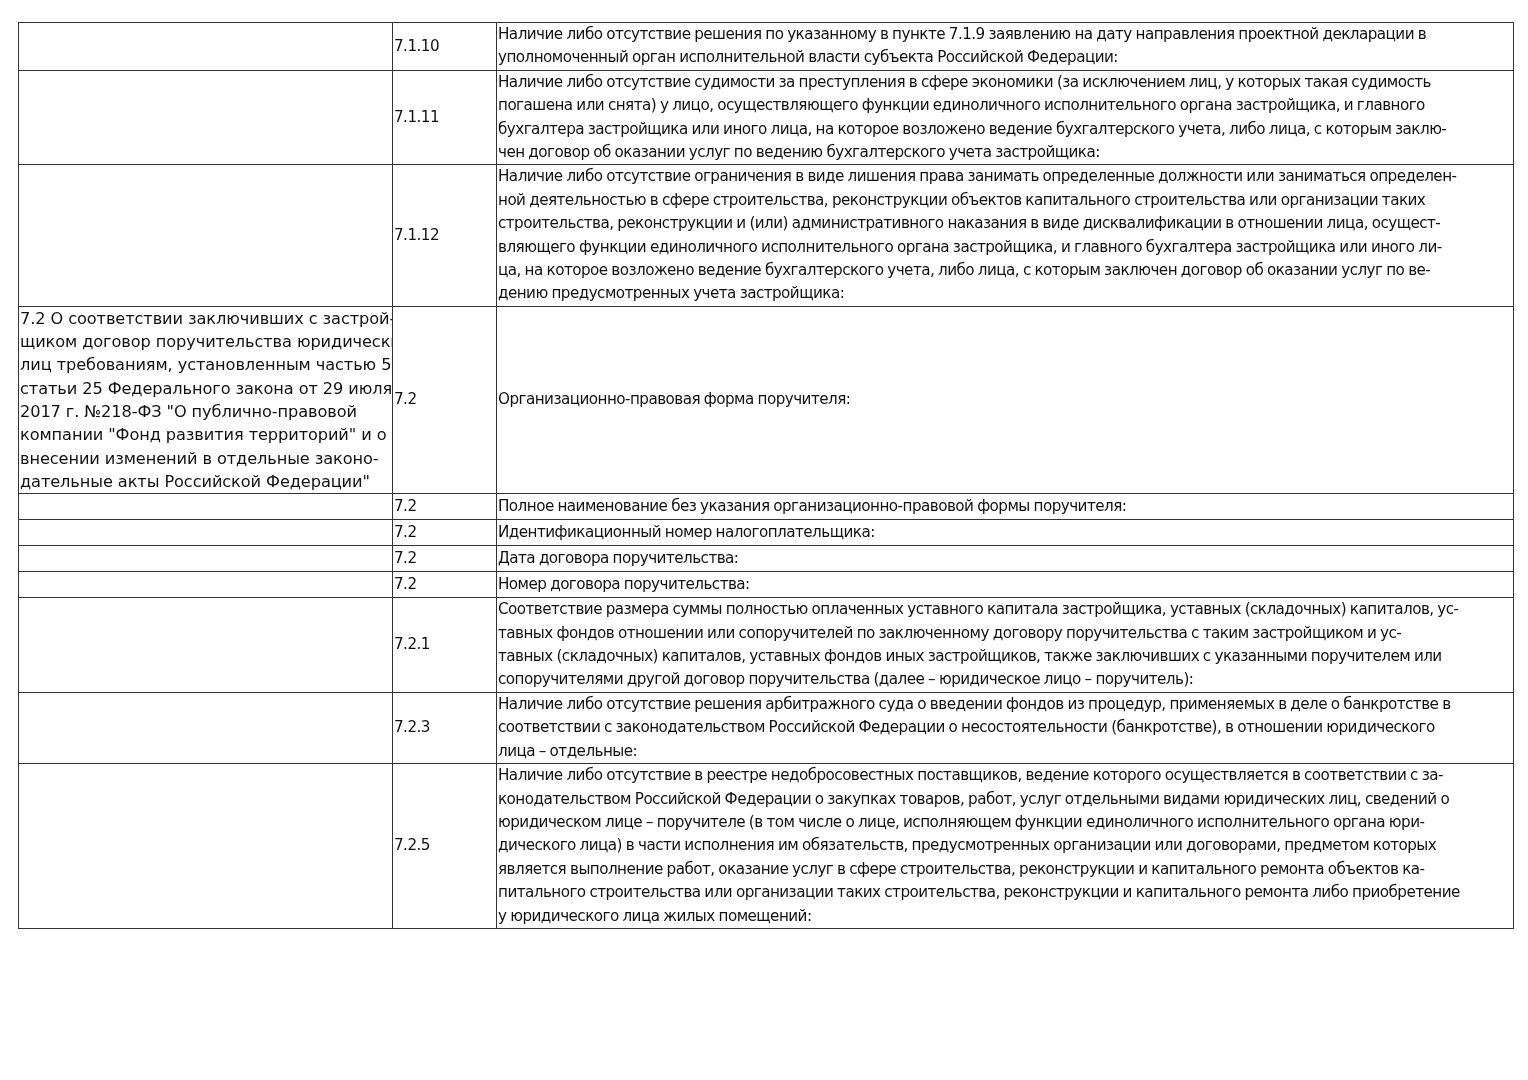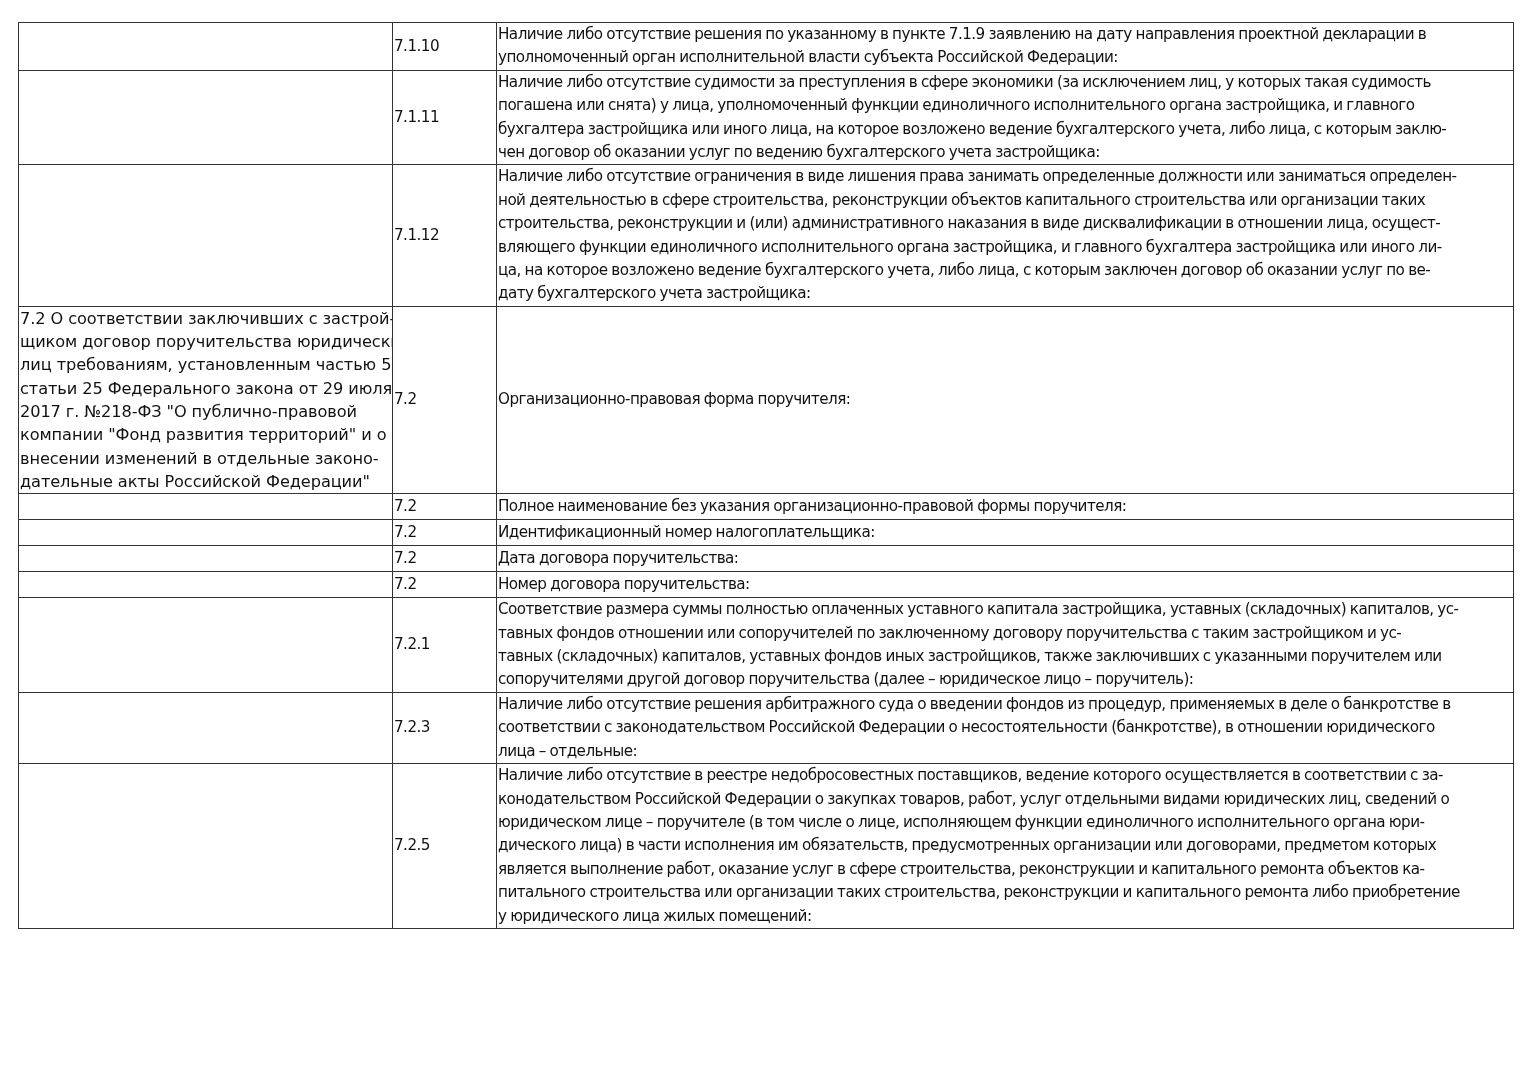--- a/index.html
+++ b/index.html
@@ -40,35 +40,35 @@
         <td class="c-text">
           <span class="line">Наличие либо отсутствие решения по указанному в пункте 7.1.9 заявлению на дату направления проектной декларации в</span>
           <span class="line">уполномоченный орган исполнительной власти субъекта Российской Федерации:</span>
         </td>
       </tr>
       <tr style="height: 94px;">
         <td class="c-section"></td>
         <td class="c-num">7.1.11</td>
         <td class="c-text">
           <span class="line">Наличие либо отсутствие судимости за преступления в сфере экономики (за исключением лиц, у которых такая судимость</span>
-          <span class="line">погашена или снята) у лица, уполномоченный функции единоличного исполнительного органа застройщика, и главного</span>
+          <span class="line">погашена или снята) у лицо, осуществляющего функции единоличного исполнительного органа застройщика, и главного</span>
           <span class="line">бухгалтера застройщика или иного лица, на которое возложено ведение бухгалтерского учета, либо лица, с которым заклю-</span>
           <span class="line">чен договор об оказании услуг по ведению бухгалтерского учета застройщика:</span>
         </td>
       </tr>
       <tr style="height: 141px;">
         <td class="c-section"></td>
         <td class="c-num">7.1.12</td>
         <td class="c-text">
           <span class="line">Наличие либо отсутствие ограничения в виде лишения права занимать определенные должности или заниматься определен-</span>
           <span class="line">ной деятельностью в сфере строительства, реконструкции объектов капитального строительства или организации таких</span>
           <span class="line">строительства, реконструкции и (или) административного наказания в виде дисквалификации в отношении лица, осущест-</span>
           <span class="line">вляющего функции единоличного исполнительного органа застройщика, и главного бухгалтера застройщика или иного ли-</span>
           <span class="line">ца, на которое возложено ведение бухгалтерского учета, либо лица, с которым заключен договор об оказании услуг по ве-</span>
-          <span class="line">дату бухгалтерского учета застройщика:</span>
+          <span class="line">дению предусмотренных учета застройщика:</span>
         </td>
       </tr>
       <tr style="height: 187px;">
         <td class="c-section">
           <span class="line">7.2 О соответствии заключивших с застрой-</span>
           <span class="line">щиком договор поручительства юридических</span>
           <span class="line">лиц требованиям, установленным частью 53</span>
           <span class="line">статьи 25 Федерального закона от 29 июля</span>
           <span class="line">2017 г. №218-ФЗ "О публично-правовой</span>
           <span class="line">компании "Фонд развития территорий" и о</span>

